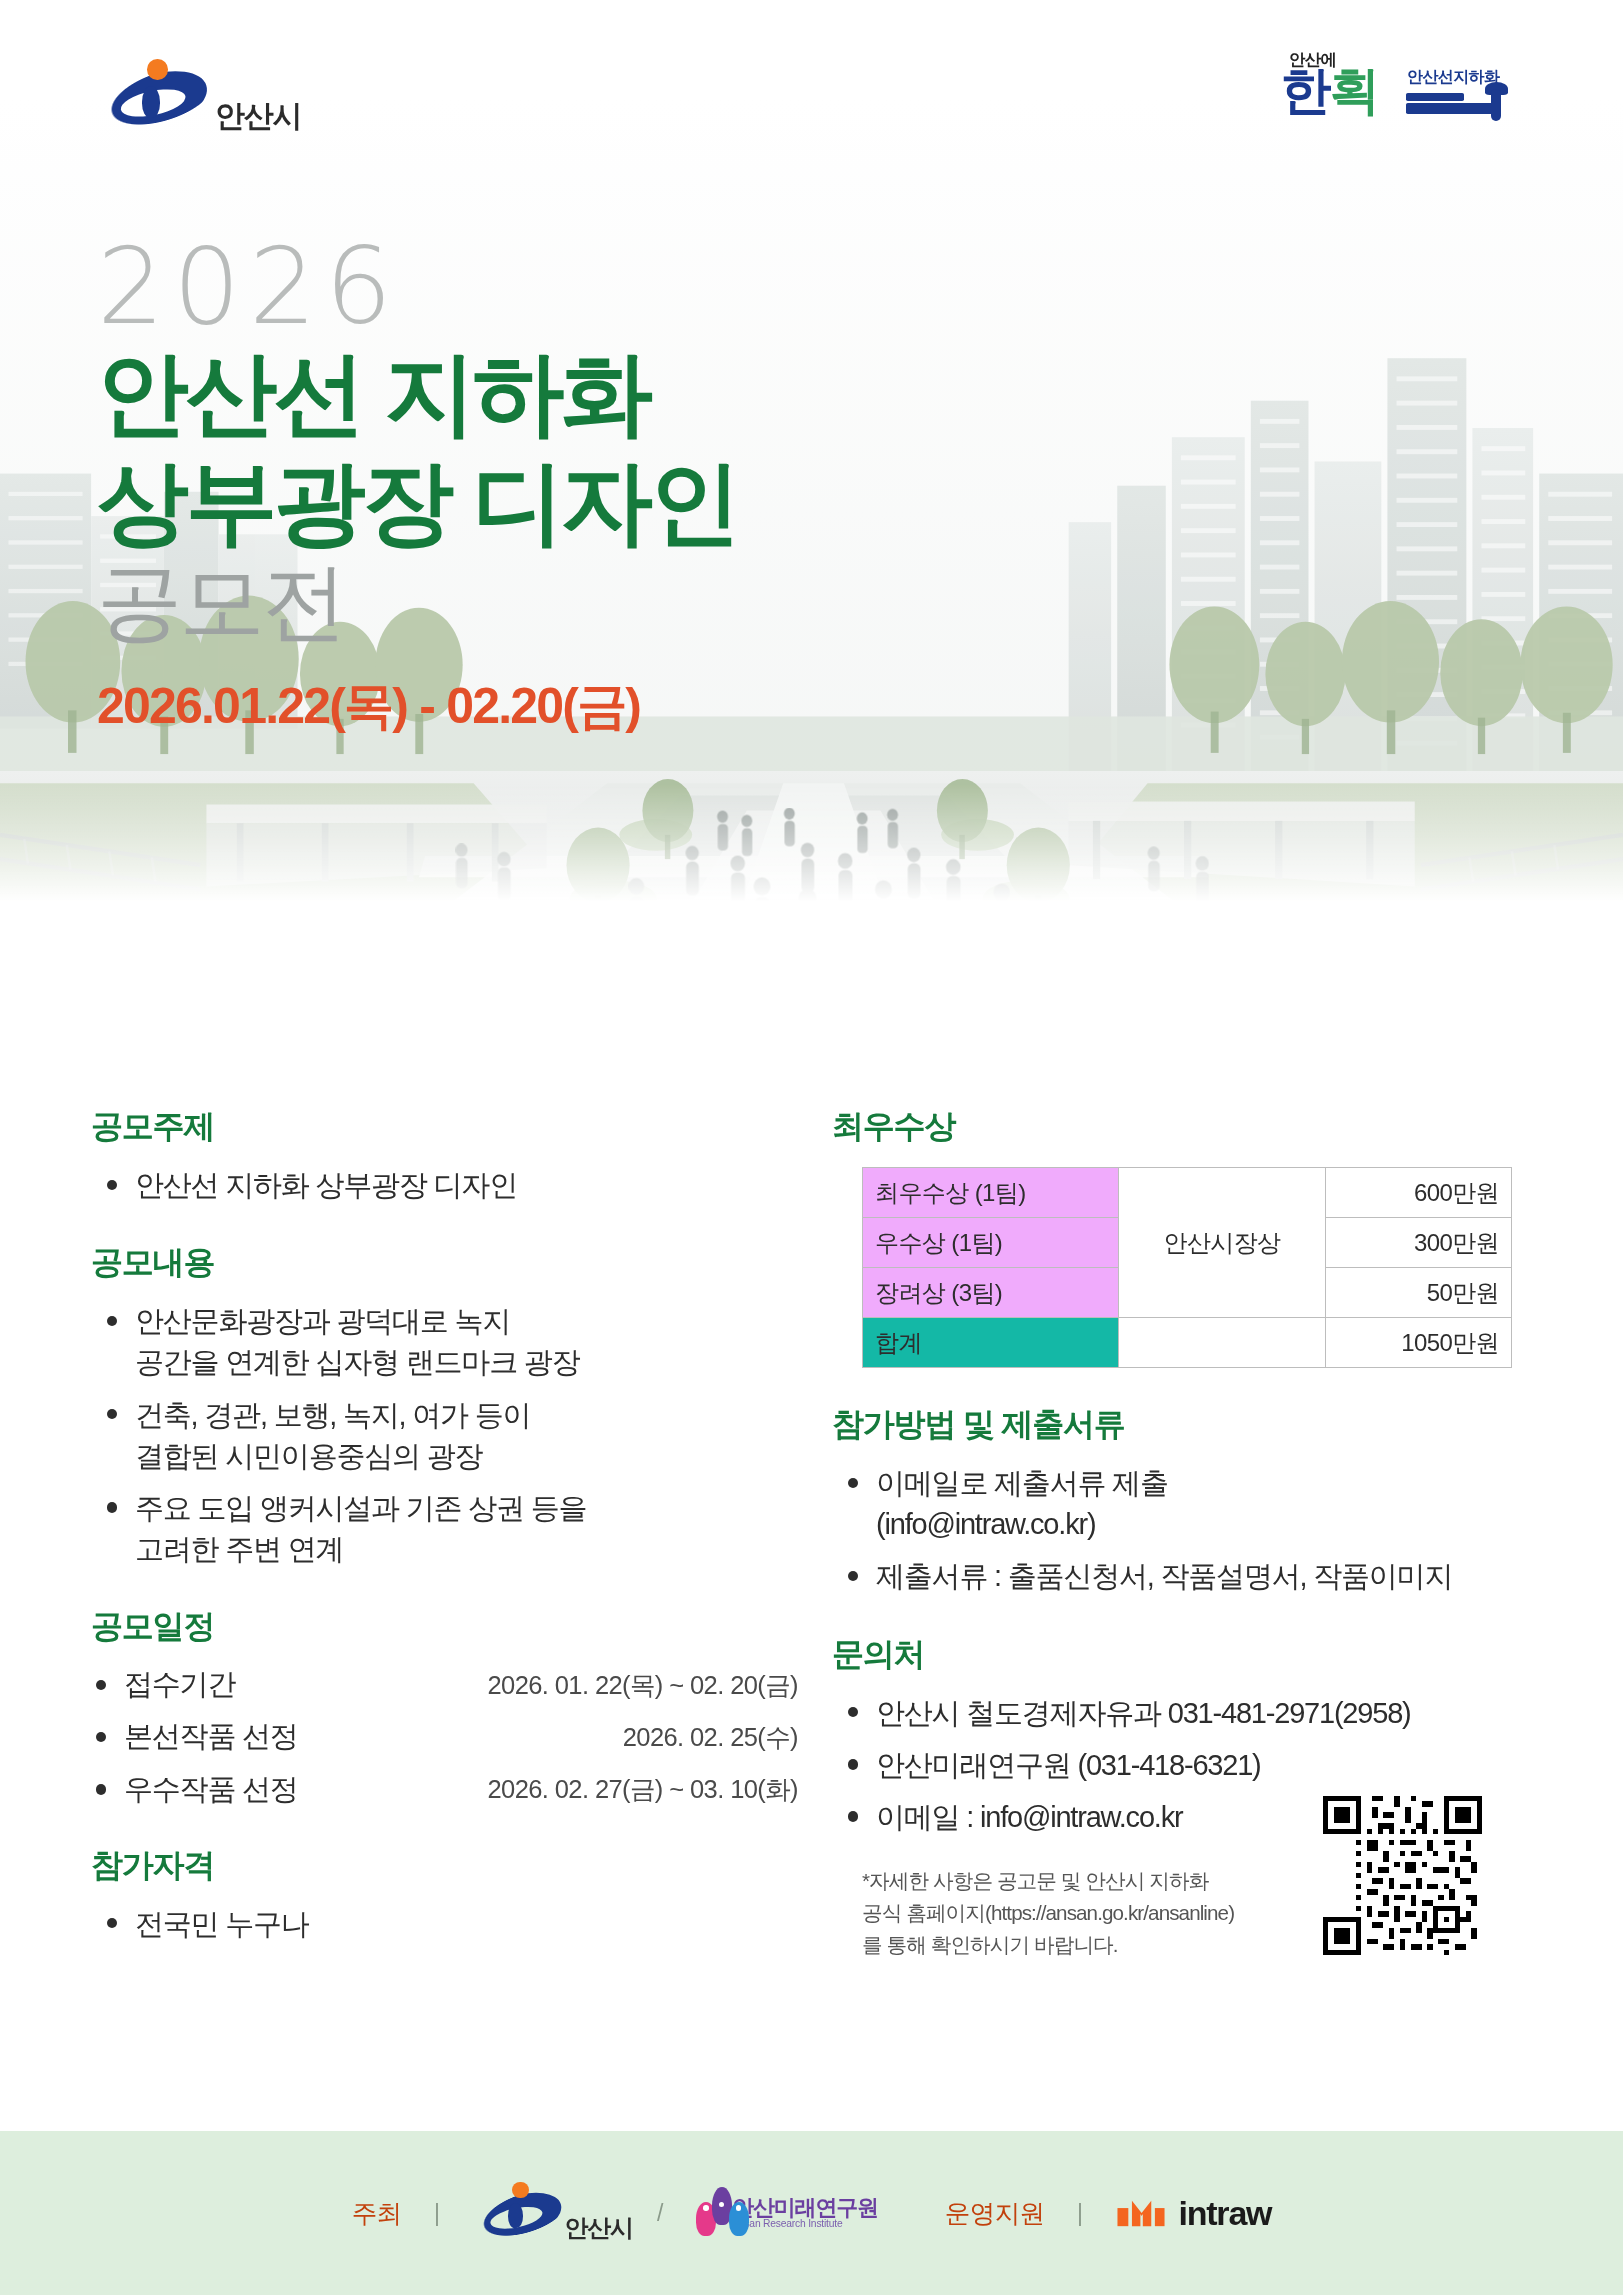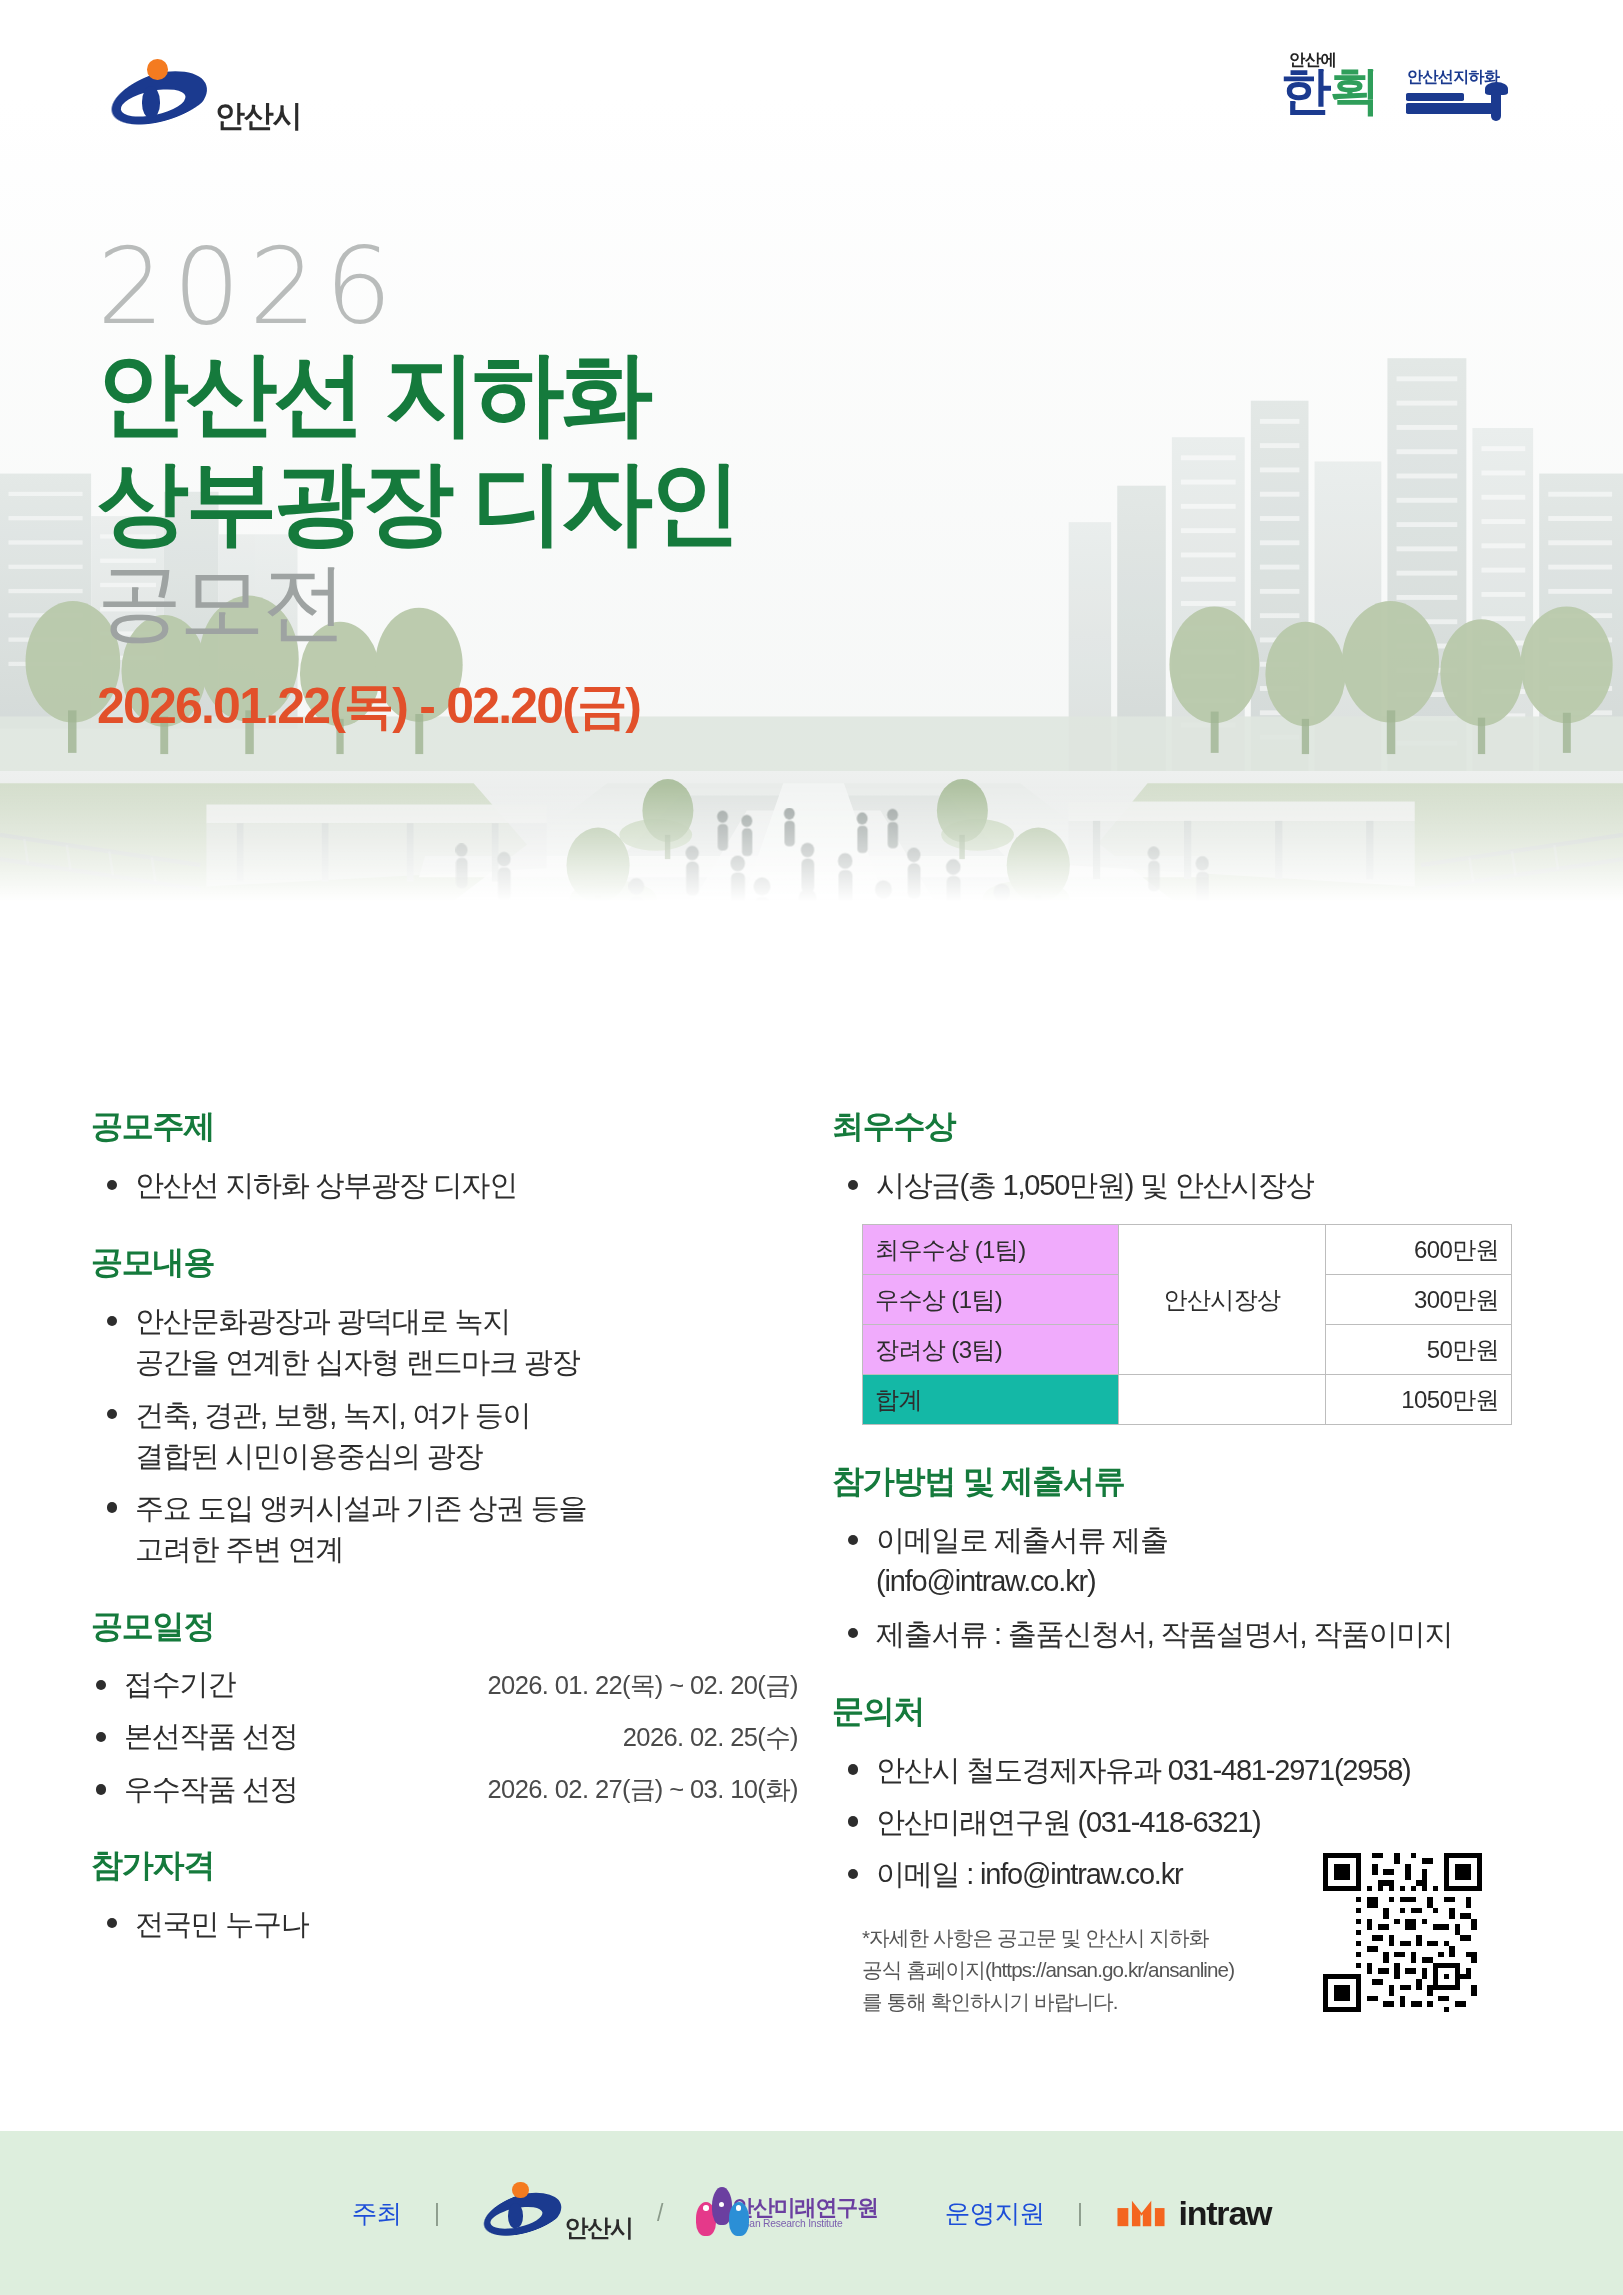--- a/index.html
+++ b/index.html
@@ -363,21 +363,21 @@
     position: absolute;
     left: 0; top: 0;
     width: 1623px; height: 164px;
     display: flex;
     align-items: center;
     justify-content: center;
     gap: 24px;
   }
   .f-label {
     font-size: 25.5px;
-    color: #1d4ed8;
+    color: #c2410c;
     letter-spacing: -0.6px;
     text-align: right;
   }
   .f-div {
     font-size: 23px;
     color: #8a9a8a;
     margin: 0 8.5px;
   }
   .f-ansan {
     position: relative;
@@ -850,23 +850,20 @@
 
       <div class="sec-head gap-top">참가자격</div>
       <ul class="bullets">
         <li>전국민 누구나</li>
       </ul>
     </div>
 
     <div class="col-right">
 
       <div class="sec-head">최우수상</div>
-      <ul class="bullets">
-        <li>시상금(총 1,050만원) 및 안산시장상</li>
-      </ul>
 
       <table class="prize-table">
         <tbody>
           <tr>
             <td class="c-name">최우수상 (1팀)</td>
             <td class="c-mid" rowspan="3">안산시장상</td>
             <td class="c-amt">600만원</td>
           </tr>
           <tr>
             <td class="c-name">우수상 (1팀)</td>

